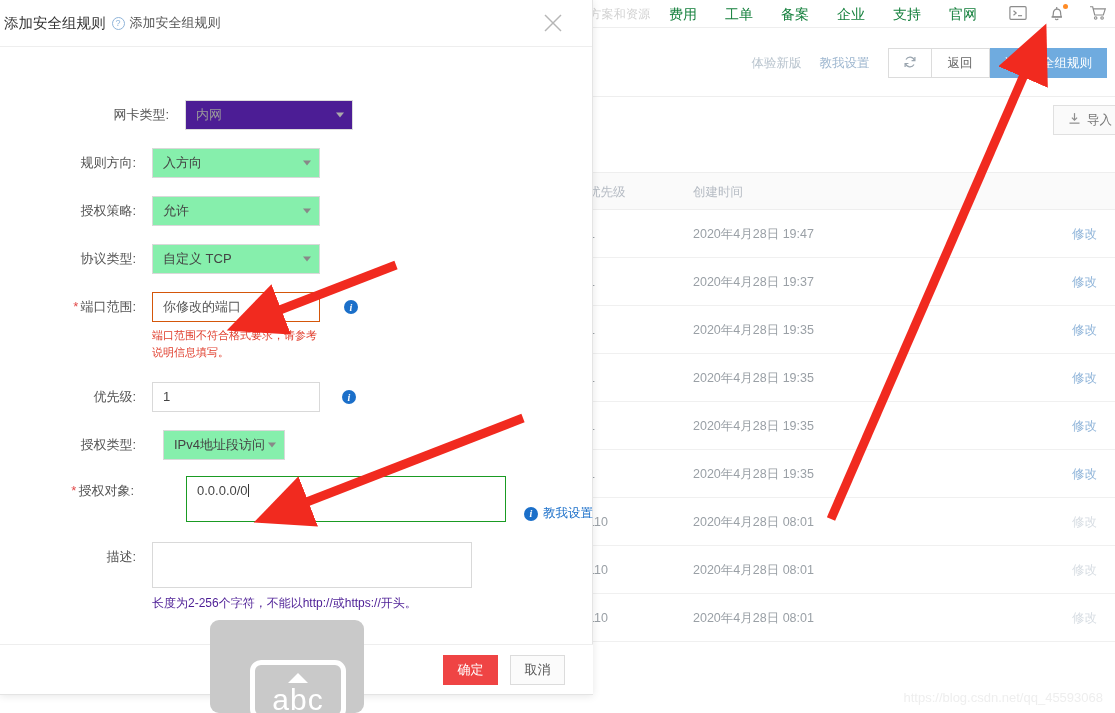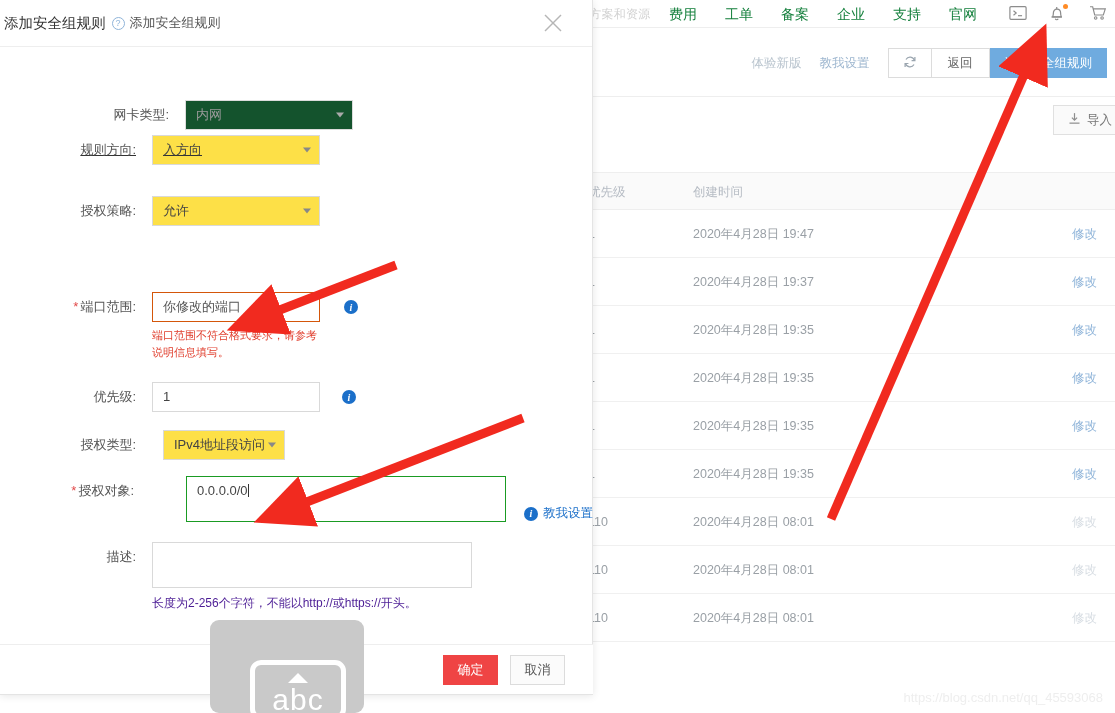--- a/index.html
+++ b/index.html
@@ -140,25 +140,25 @@
   .frow{ position:absolute; left:0; width:593px; display:flex; align-items:flex-start; }
   .flabel{
     width:152px; text-align:right; padding-right:16px;
     font-size:13px; color:#555; white-space:nowrap; line-height:30px;
   }
   .req{ color:#e24a4a; margin-right:2px; }
 
   .fctrl{ position:relative; }
 
   .sel{
-    width:168px; height:30px; border:1px solid #d9d9d9; background:#fde047;
+    width:168px; height:30px; border:1px solid #d9d9d9; background:#86efac;
     display:flex; align-items:center; padding:0 8px 0 10px;
     font-size:13px; color:#444; position:relative; cursor:pointer;
   }
-  .sel.disabled{ background:#14532d; border-color:#dcdcdc; color:#9a9a9a; cursor:not-allowed;font-family:Liberation Serif, serif; }
+  .sel.disabled{ background:#4c1d95; border-color:#dcdcdc; color:#9a9a9a; cursor:not-allowed;font-family:Liberation Serif, serif; }
   .sel .caret{
     position:absolute; right:8px; top:50%; transform:translateY(-50%);
     width:0; height:0; border-left:4px solid transparent; border-right:4px solid transparent;
     border-top:5px solid #888;
   }
   .sel.disabled .caret{ border-top-color:#aaa; }
   .sel.narrow{ width:122px;margin-left:11px; }
 
   .inp{
     width:168px; height:30px; border:1px solid #d9d9d9; background:#fff;
@@ -409,40 +409,49 @@
       <div class="frow" style="top:53px;margin-left:33px;">
         <div class="flabel">网卡类型:</div>
         <div class="fctrl">
           <div class="sel disabled">
             <span>内网</span>
             <span class="caret"></span>
           </div>
         </div>
       </div>
 
-      <div class="frow" style="top:88px;text-decoration:underline;">
+      <div class="frow" style="top:101px;">
         <div class="flabel">规则方向:</div>
         <div class="fctrl">
           <div class="sel">
             <span>入方向</span>
             <span class="caret"></span>
           </div>
         </div>
       </div>
 
       <div class="frow" style="top:149px;">
         <div class="flabel">授权策略:</div>
         <div class="fctrl">
           <div class="sel">
             <span>允许</span>
             <span class="caret"></span>
           </div>
         </div>
       </div>
 
+      <div class="frow" style="top:197px;">
+        <div class="flabel">协议类型:</div>
+        <div class="fctrl">
+          <div class="sel">
+            <span>自定义 TCP</span>
+            <span class="caret"></span>
+          </div>
+        </div>
+      </div>
 
       <div class="frow" style="top:245px;">
         <div class="flabel">
           <span class="req">*</span><span>端口范围:</span>
         </div>
         <div class="fctrl" style="display:flex; align-items:flex-start; gap:22px;">
           <div>
             <div class="inp error placeholderish">你修改的端口</div>
             <div class="errmsg">端口范围不符合格式要求，请参考说明信息填写。</div>
           </div>

